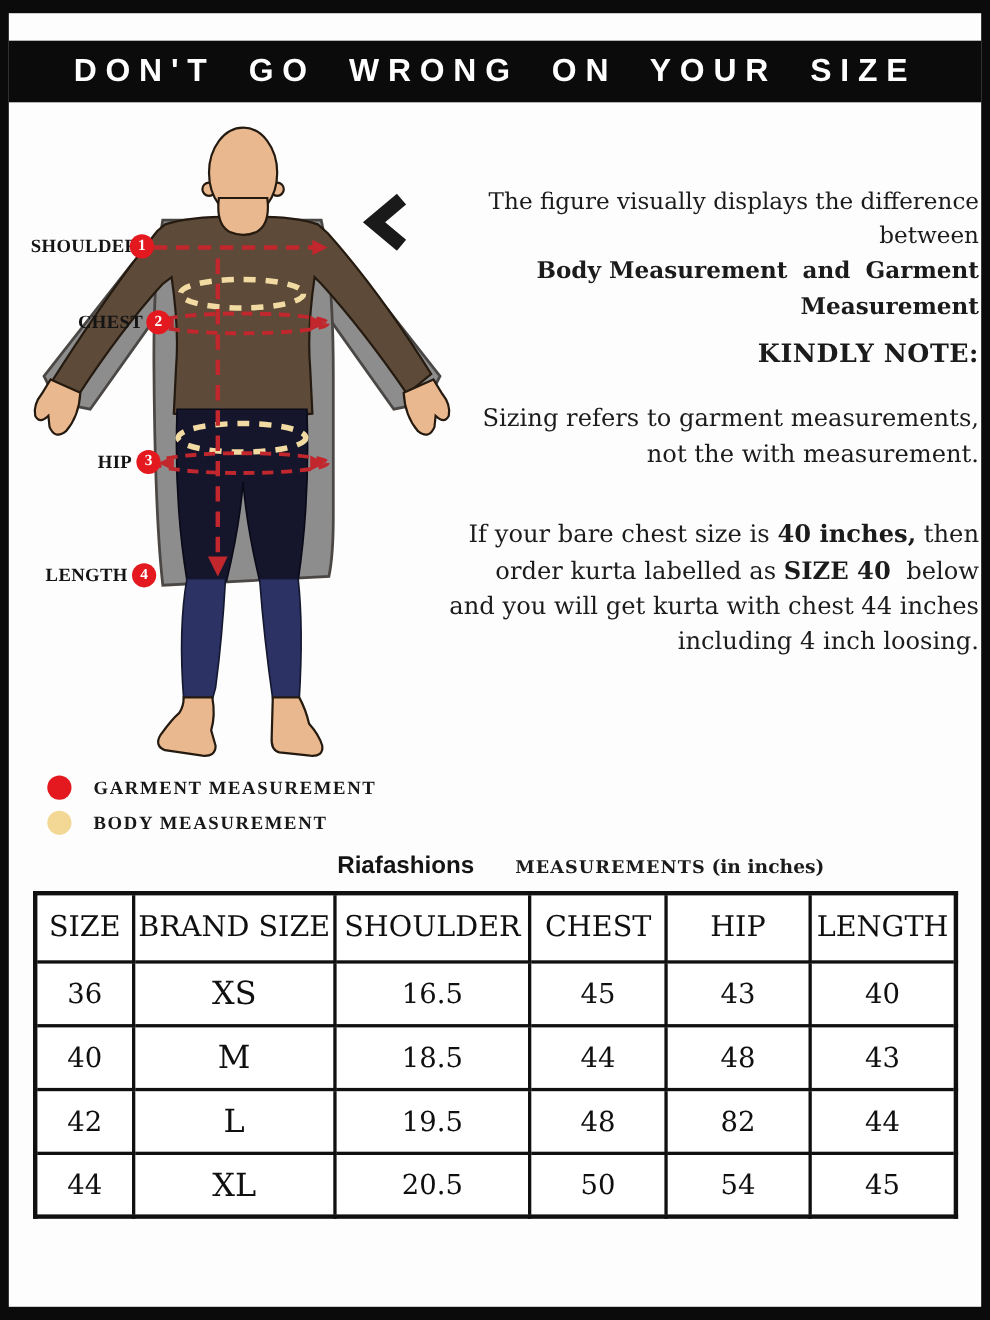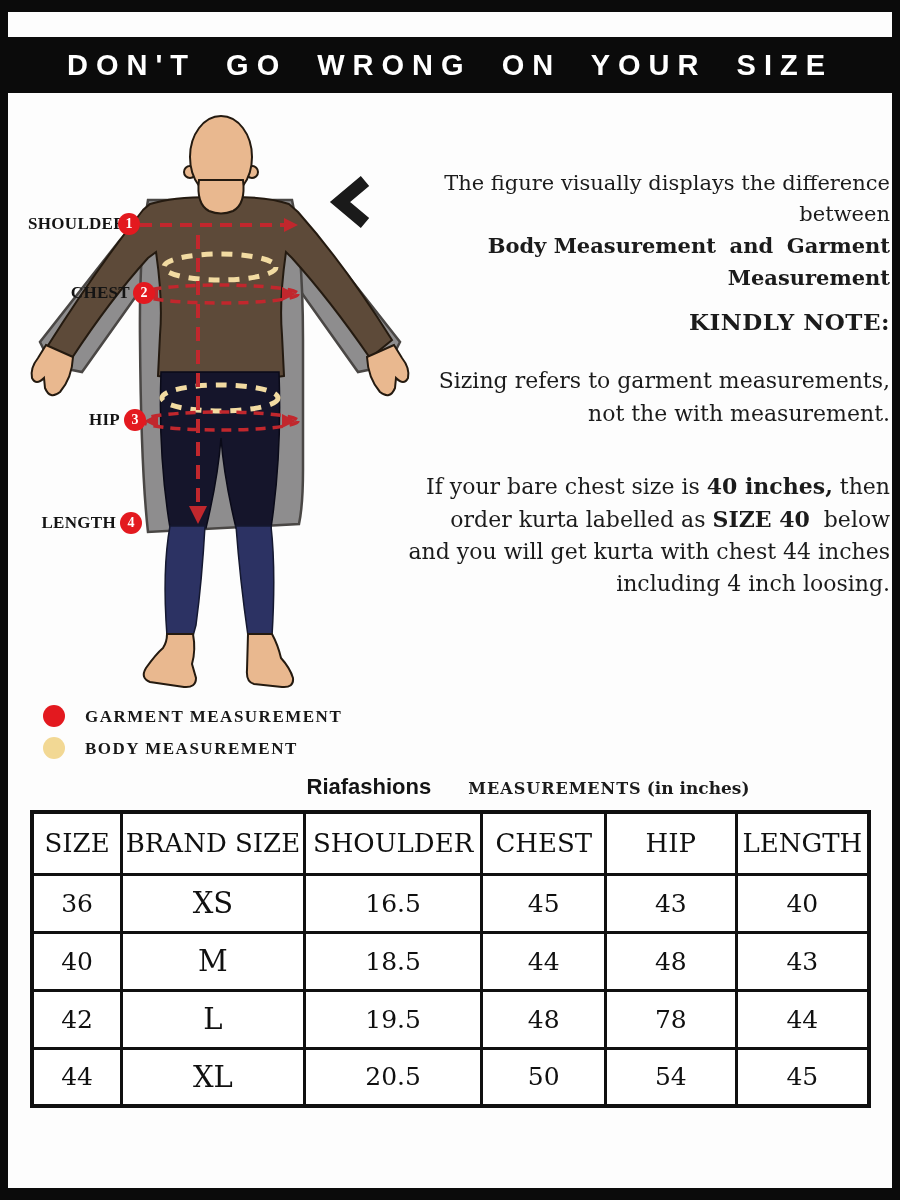--- a/index.html
+++ b/index.html
@@ -197,21 +197,21 @@
     <td class="c-num">18.5</td>
     <td class="c-num">44</td>
     <td class="c-num">48</td>
     <td class="c-num">43</td>
   </tr>
   <tr class="datarow">
     <td class="c-num">42</td>
     <td class="c-brand">L</td>
     <td class="c-num">19.5</td>
     <td class="c-num">48</td>
-    <td class="c-num">78</td>
+    <td class="c-num">82</td>
     <td class="c-num">44</td>
   </tr>
   <tr class="datarow">
     <td class="c-num">44</td>
     <td class="c-brand">XL</td>
     <td class="c-num">20.5</td>
     <td class="c-num">50</td>
     <td class="c-num">54</td>
     <td class="c-num">45</td>
   </tr>

